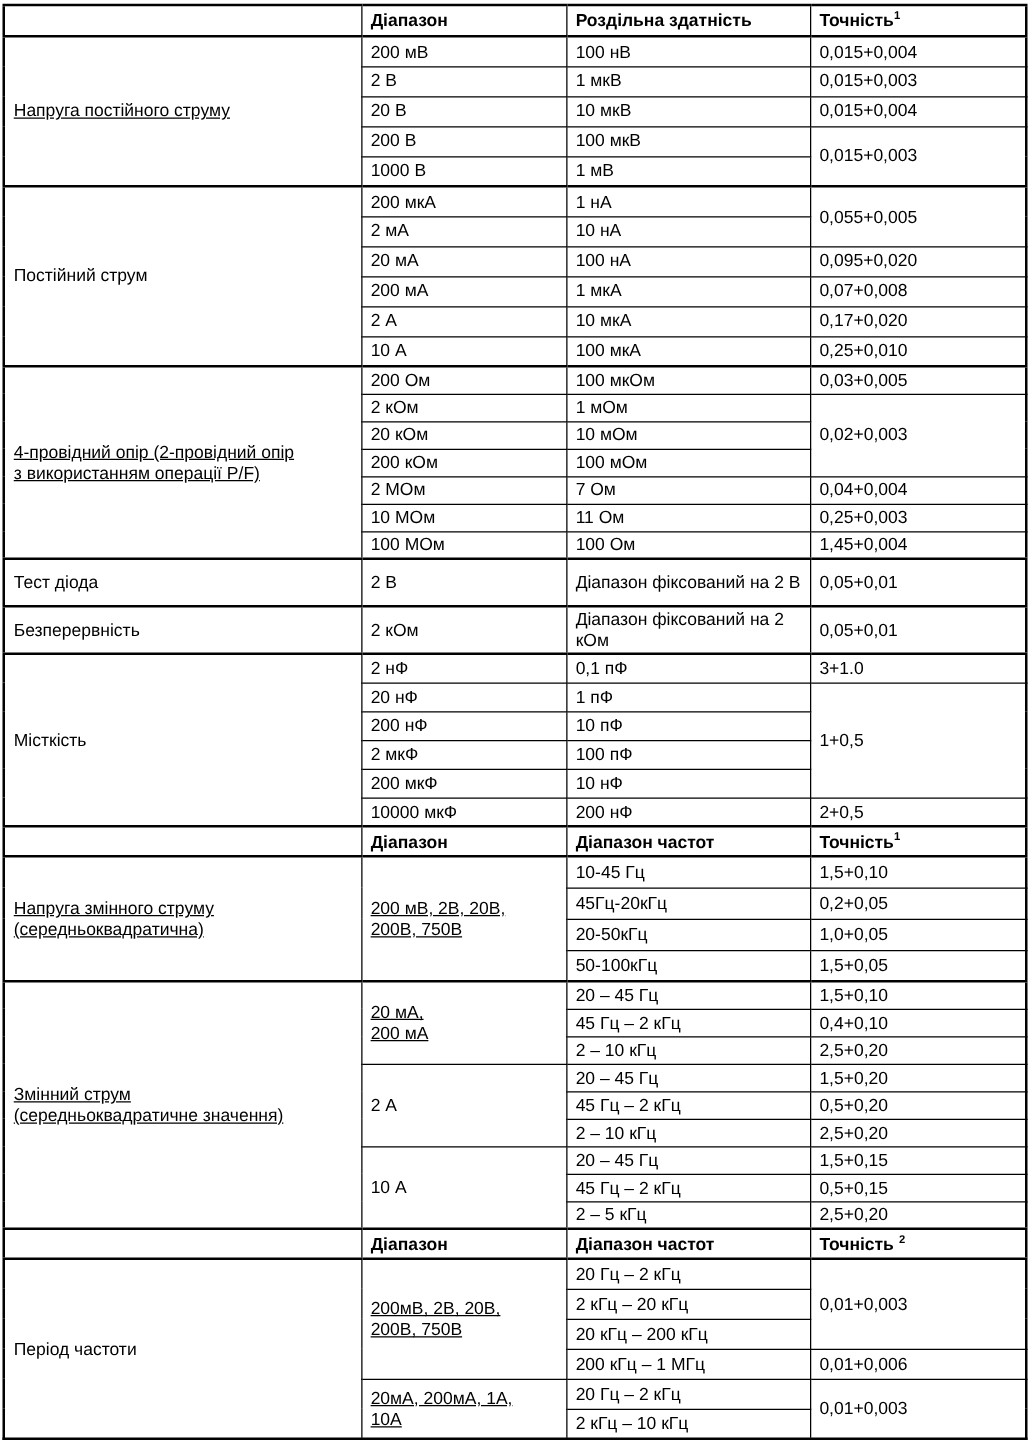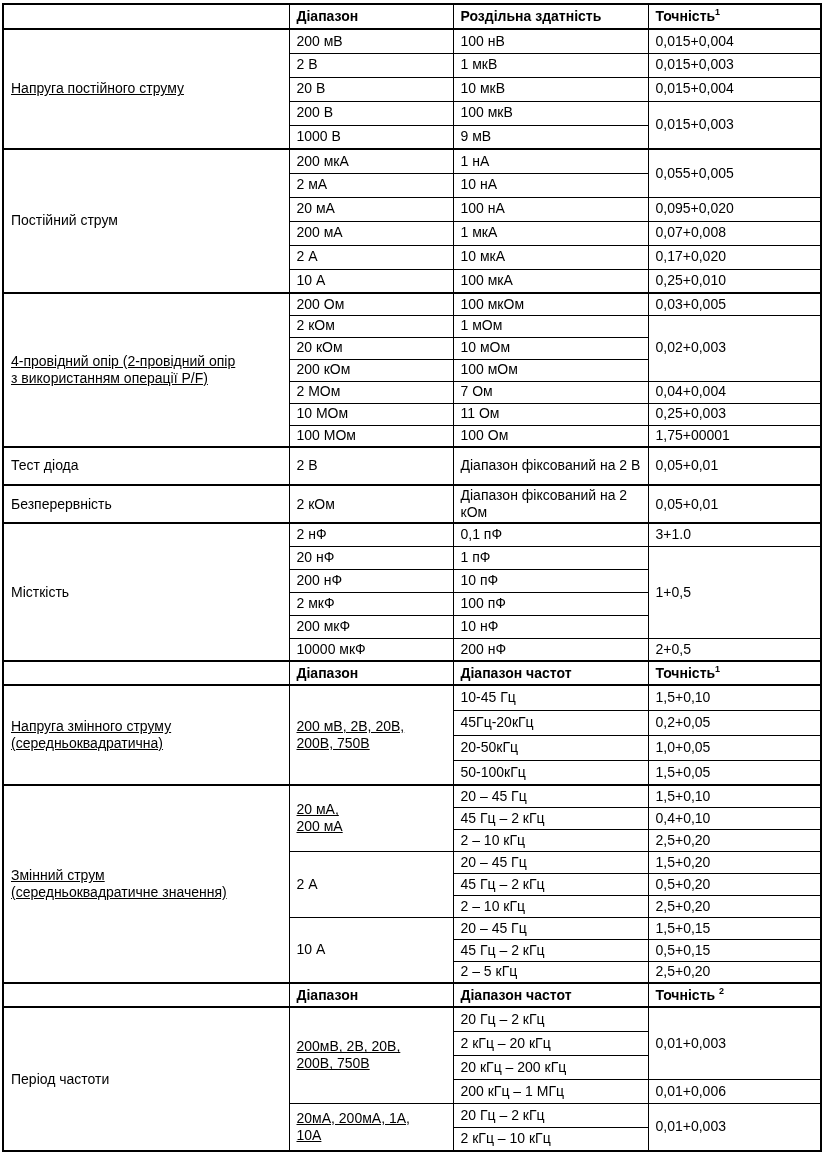--- a/index.html
+++ b/index.html
@@ -56,21 +56,21 @@
     <td>10 мкВ</td>
     <td>0,015+0,004</td>
   </tr>
   <tr>
     <td>200 В</td>
     <td>100 мкВ</td>
     <td rowspan="2">0,015+0,003</td>
   </tr>
   <tr>
     <td>1000 В</td>
-    <td>9 мВ</td>
+    <td>1 мВ</td>
   </tr>
 
   <tr class="sec">
     <td rowspan="6">Постійний струм</td>
     <td>200 мкА</td>
     <td>1 нА</td>
     <td rowspan="2">0,055+0,005</td>
   </tr>
   <tr>
     <td>2 мА</td>
@@ -123,21 +123,21 @@
     <td>0,04+0,004</td>
   </tr>
   <tr class="t22">
     <td>10 МОм</td>
     <td>11 Ом</td>
     <td>0,25+0,003</td>
   </tr>
   <tr class="t22">
     <td>100 МОм</td>
     <td>100 Ом</td>
-    <td>1,75+00001</td>
+    <td>1,45+0,004</td>
   </tr>
 
   <tr class="sec t38">
     <td>Тест діода</td>
     <td>2 В</td>
     <td>Діапазон фіксований на 2 В</td>
     <td>0,05+0,01</td>
   </tr>
 
   <tr class="sec t38">

